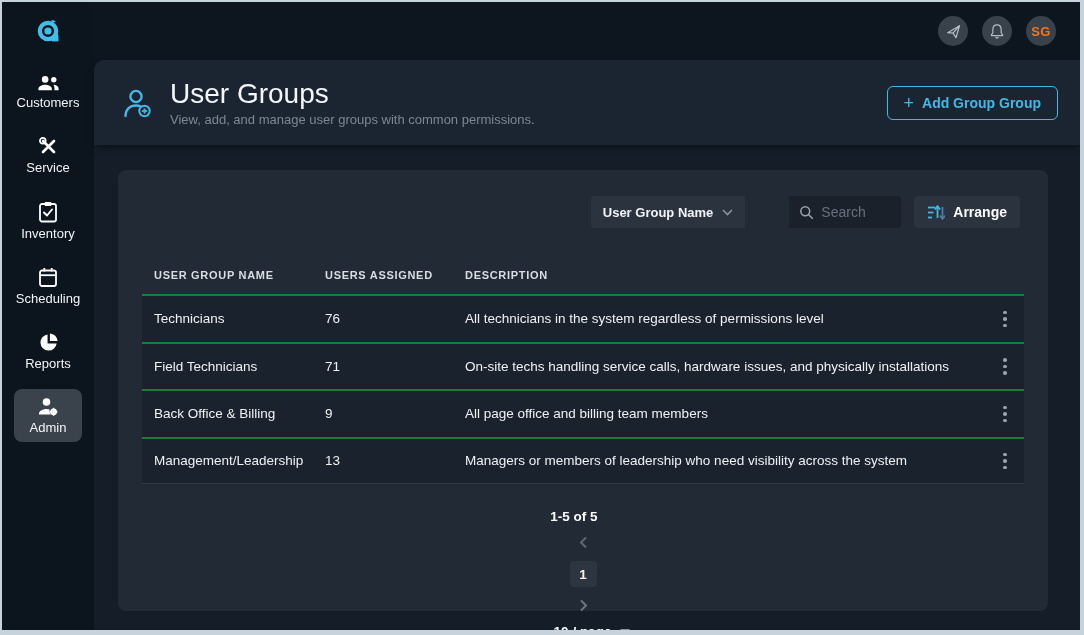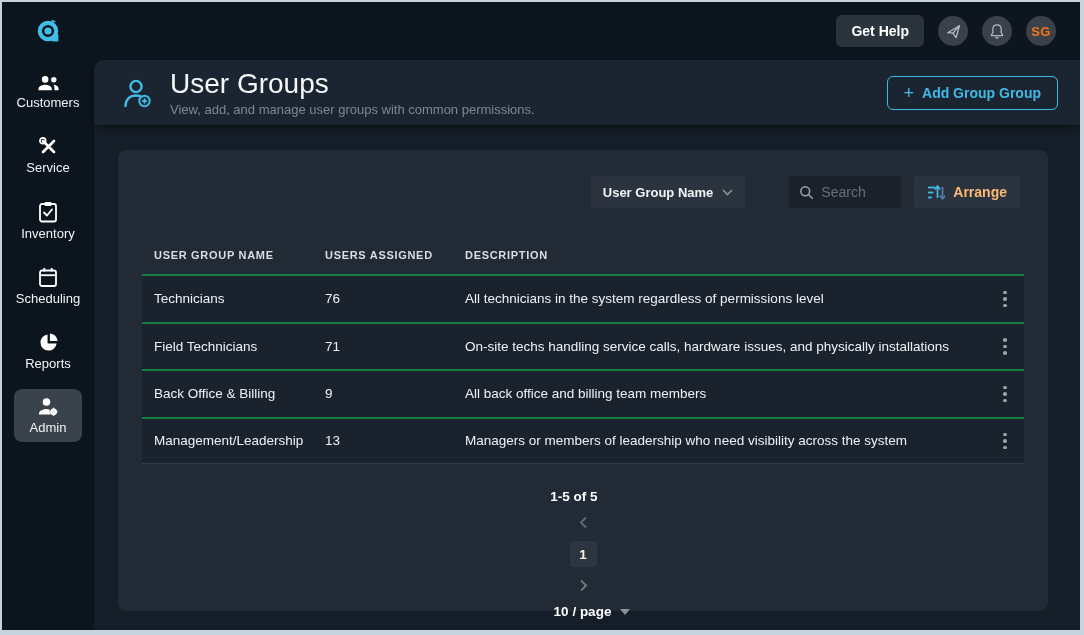--- a/index.html
+++ b/index.html
@@ -16,38 +16,38 @@
   .nav-item{display:flex;flex-direction:column;align-items:center;gap:3px;padding:8px 0 7px;margin-bottom:11px;border-radius:8px;cursor:pointer;}
   .nav-item.active{background:#3a424c;}
   .nav-label{color:#f2f5f7;font-size:13px;}
   
   .main{flex:1;display:flex;flex-direction:column;min-width:0;}
   .topbar{height:58px;background:#0d151e;display:flex;align-items:center;justify-content:flex-end;gap:14px;padding-right:24px;}
   .gethelp{background:#2b333d;border:none;border-radius:6px;color:#fff;font-weight:bold;font-size:14px;padding:8px 15px;cursor:pointer;font-family:inherit;}
   .circle-btn{width:30px;height:30px;border-radius:50%;background:#39414b;display:flex;align-items:center;justify-content:center;border:none;cursor:pointer;}
   .avatar{color:#f97316;font-size:13px;font-weight:bold;letter-spacing:.3px;}
   
-  .band{height:65px;background:#1b2531;border-top-left-radius:10px;display:flex;align-items:center;padding:0 22px 0 26px;box-shadow:0 5px 9px -2px rgba(0,0,0,.45);position:relative;z-index:2;}
+  .band{height:85px;background:#1b2531;border-top-left-radius:10px;display:flex;align-items:center;padding:0 22px 0 26px;box-shadow:0 5px 9px -2px rgba(0,0,0,.45);position:relative;z-index:2;}
   .band-title-block{margin-left:16px;}
   .page-title{color:#f4f6f8;font-size:28px;font-weight:400;line-height:1.15;}
   .page-subtitle{color:#7d8791;font-size:13px;margin-top:2px;}
   .band-spacer{flex:1;}
   .add-btn{display:flex;align-items:center;gap:8px;border:1px solid #41b9e6;border-radius:6px;background:transparent;color:#41b9e6;font-weight:bold;font-size:14px;padding:8px 16px;cursor:pointer;font-family:inherit;}
   .add-plus{font-size:18px;font-weight:400;line-height:14px;}
   
   .content{flex:1;background:#151e28;padding:25px 32px 19px 24px;min-height:0;}
   .card{background:#212a35;border-radius:8px;height:100%;display:flex;flex-direction:column;padding:26px 0 0;}
   .toolbar{display:flex;justify-content:flex-end;align-items:center;padding:0 28px;}
   .filter-group{display:flex;align-items:stretch;height:32px;border-radius:4px;overflow:hidden;}
   .filter-select{background:#2b333e;display:flex;align-items:center;gap:9px;padding:0 12px;cursor:pointer;}
   .filter-select-label{color:#f2f5f7;font-size:13px;font-weight:bold;}
   .searchbox{background:#1a212b;display:flex;align-items:center;gap:7px;padding:0 10px;width:112px;margin-left:44px;}
   .searchbox input{background:transparent;border:none;outline:none;color:#cfd5db;font-size:14px;width:70px;font-family:inherit;}
   .searchbox input::placeholder{color:#67707b;}
-  .arrange-btn{display:flex;align-items:center;gap:8px;background:#2b333e;border:none;border-radius:4px;height:32px;padding:0 13px;margin-left:13px;color:#fdba74;font-weight:bold;font-size:14px;cursor:pointer;font-family:inherit;}
+  .arrange-btn{display:flex;align-items:center;gap:8px;background:#2b333e;border:none;border-radius:4px;height:32px;padding:0 13px;margin-left:13px;color:#ffffff;font-weight:bold;font-size:14px;cursor:pointer;font-family:inherit;}
   
   .thead{display:flex;align-items:center;margin:41px 24px 0;padding-bottom:13px;}
   .th{color:#d9dee3;font-size:11px;font-weight:bold;letter-spacing:.7px;}
   .col-name{width:183px;padding-left:12px;}
   .col-users{width:140px;}
   .col-desc{flex:1;}
   .col-menu{width:38px;display:flex;justify-content:center;}
   .rows{margin:0 24px;}
   .row{display:flex;align-items:center;height:47.5px;background:#1a232d;border-top:2px solid #15803d;}
   .row:last-child{border-bottom:1px solid #323c48;}
@@ -138,21 +138,20 @@
         </svg>
         <span class="nav-label">Admin</span>
       </div>
 
     </div>
   </nav>
 
   <div class="main">
 
     <header class="topbar">
-      <button class="gethelp">Get Help</button>
       <button class="circle-btn">
         <svg width="17" height="17" viewBox="0 0 20 20">
           <path d="M3.2 11.4 L17 3.2 L13 17.2 L9.4 11.9 Z" fill="none" stroke="#b4bcc4" stroke-width="1.5" stroke-linejoin="round"></path>
           <line x1="9.4" y1="11.9" x2="17" y2="3.2" stroke="#b4bcc4" stroke-width="1.5"></line>
         </svg>
       </button>
       <button class="circle-btn">
         <svg width="16" height="17" viewBox="0 0 20 21">
           <path d="M10 2.2 c-3.2 0-5.2 2.4-5.2 5.7 v4.2 L3 14.8 v.8 h14 v-.8 l-1.8-2.7 V7.9 c0-3.3-2-5.7-5.2-5.7 Z" fill="none" stroke="#b4bcc4" stroke-width="1.5" stroke-linejoin="round"></path>
           <path d="M8.2 17.4 a1.9 1.9 0 0 0 3.6 0" fill="none" stroke="#b4bcc4" stroke-width="1.5"></path>
@@ -247,21 +246,21 @@
                   <span></span>
                   <span></span>
                 </button>
               </div>
           </div>
 
 
           <div class="row">
             <div class="cell col-name">Back Office &amp; Billing</div>
             <div class="cell col-users">9</div>
-            <div class="cell col-desc">All back office and billing team members</div>
+            <div class="cell col-desc">All page office and billing team members</div>
             <div class="col-menu">
                 <button class="kebab">
                   <span></span>
                   <span></span>
                   <span></span>
                 </button>
               </div>
           </div>
 
           <div class="row">

